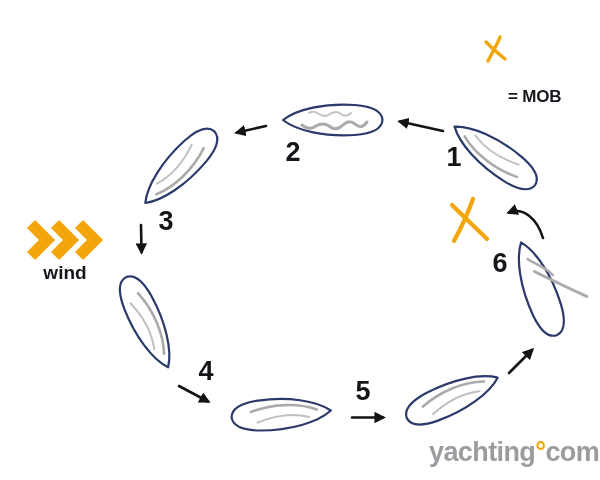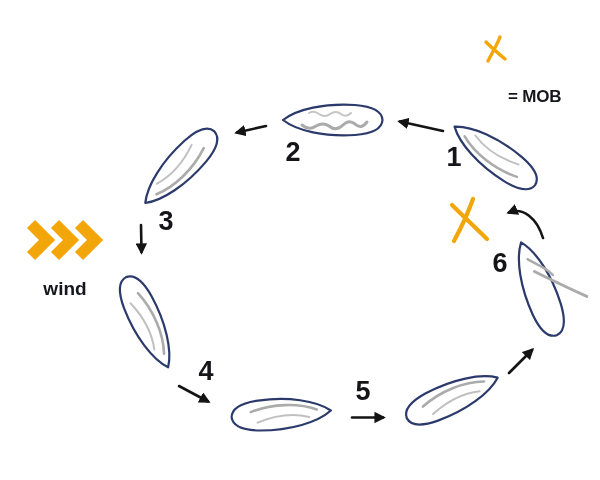--- a/index.html
+++ b/index.html
@@ -5,21 +5,21 @@
   html,body{margin:0;padding:0;background:#ffffff;}
   .stage{
     position:relative;width:600px;height:480px;background:#ffffff;overflow:hidden;
     font-family:"Liberation Sans","DejaVu Sans",sans-serif;color:#16161D;
   }
   .stage svg{position:absolute;left:0;top:0;}
   .abs{position:absolute;}
   .title{left:28px;top:28px;font-size:20px;font-weight:700;line-height:31px;letter-spacing:-0.4px;color:#16161D;}
   .legend-label{left:508px;top:39px;font-size:17px;font-weight:700;letter-spacing:-0.2px;color:#16161D;margin-top:48px;}
   .num{position:absolute;width:22px;text-align:center;font-size:27px;font-weight:700;color:#141419;line-height:26px;}
-  .wind-label{left:40px;top:262px;width:50px;text-align:center;font-size:19px;font-weight:700;color:#16161D;margin-top:16px;}
+  .wind-label{left:40px;top:262px;width:50px;text-align:center;font-size:19px;font-weight:700;color:#16161D;}
   .logo{left:429px;top:437px;font-size:27px;font-weight:700;letter-spacing:-0.6px;color:#9C9CA0;}
   .logo .deg{color:#F2A60A;}
   .hull{fill:#ffffff;stroke:#2B3A6B;stroke-width:2.2;stroke-linejoin:round;}
   .sail{fill:none;stroke:#ABABAB;stroke-linecap:round;}
   .arrow{fill:none;stroke:#141414;stroke-width:2.6;stroke-linecap:round;}
   .xmark{fill:none;stroke:#F2A60A;stroke-linecap:round;}
   .chev{fill:none;stroke:#F2A60A;stroke-width:11.5;}
 </style>
 </head>
 <body>
@@ -102,14 +102,15 @@
 
   <span class="num" style="left:443px;top:144px;">1</span>
   <span class="num" style="left:282px;top:139px;">2</span>
   <span class="num" style="left:155px;top:208px;">3</span>
   <span class="num" style="left:195px;top:358px;">4</span>
   <span class="num" style="left:352px;top:378px;">5</span>
   <span class="num" style="left:489px;top:250px;">6</span>
 
   <div class="abs wind-label">wind</div>
 
+  <div class="abs logo"><span>yachting</span><span class="deg">°</span><span>com</span></div>
 
 </div>
 
 </body></html>

